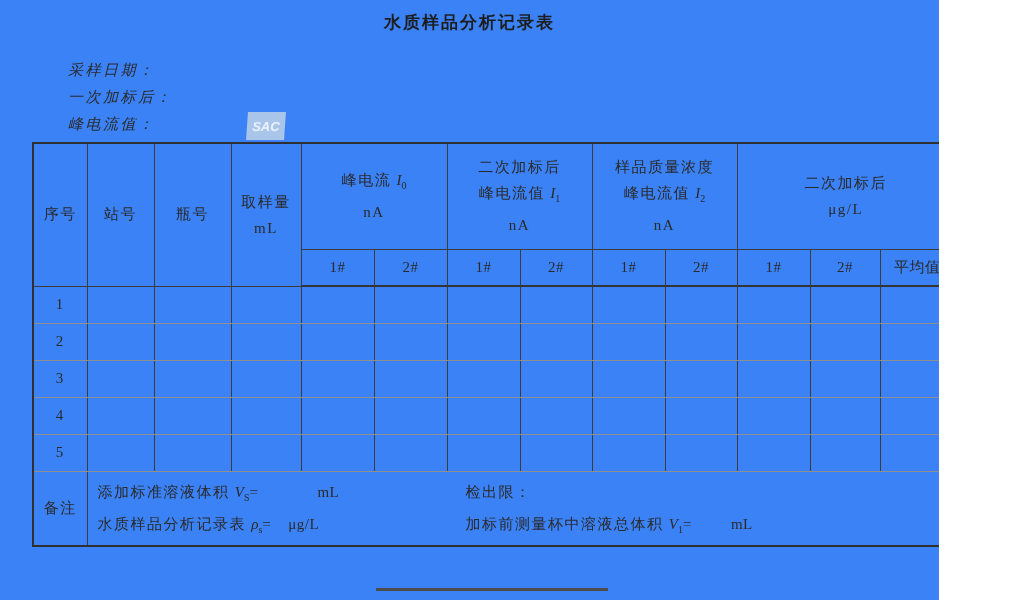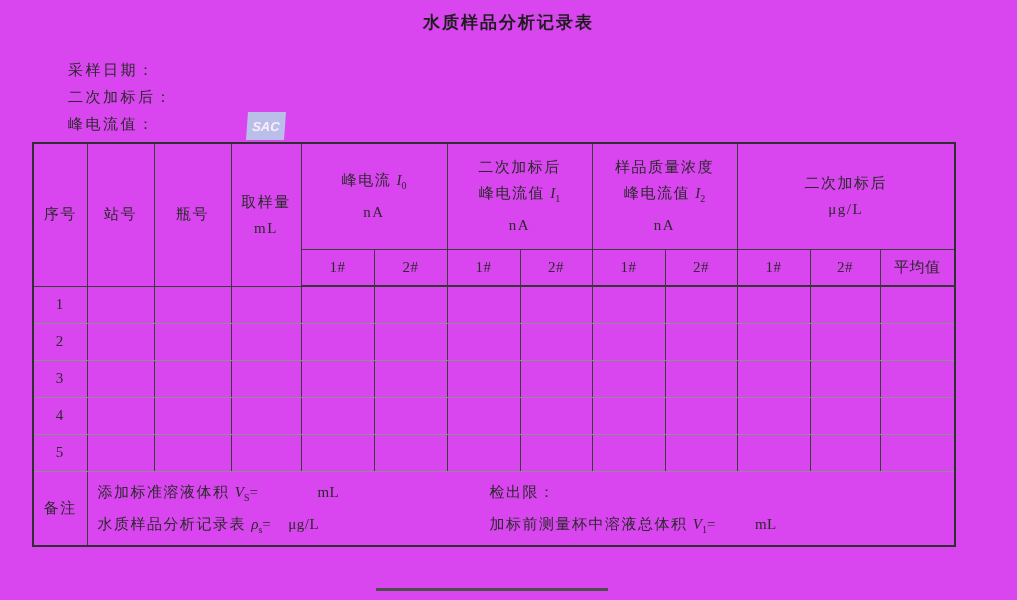--- a/index.html
+++ b/index.html
@@ -1,21 +1,21 @@
 <!DOCTYPE html>
 <html><head>
 <meta charset="utf-8">
 <style>
   * { margin: 0; padding: 0; box-sizing: border-box; }
   html, body { background: #ffffff; }
   .page {
     position: relative;
-    width: 1017px;
+    width: 939px;
     height: 600px;
-    background: #d946ef;
+    background: #3b82f6;
     color: #2a2a2a;
     font-family: "Liberation Serif", "DejaVu Serif", serif;
     overflow: hidden;
     padding-left: 25px;
   }
   .doc-title {
     position: absolute;
     top: 11px;
     left: 0;
     width: 100%;
@@ -26,20 +26,21 @@
     letter-spacing: 2px;
     color: #1d1d1d;
   }
   .info-block {
     position: absolute;
     left: 68px;
     top: 57px;
     font-size: 15px;
     letter-spacing: 2.5px;
     color: #2a2a2a;
+    font-style: italic;
   }
   .info-line { height: 27px; line-height: 27px; }
   .watermark {
     position: absolute;
     left: 247px;
     top: 112px;
     width: 38px;
     height: 28px;
     background: #b7cde9;
     display: flex;
@@ -77,21 +78,21 @@
   tr.group-row { height: 106px; }
   tbody tr.data-row { height: 37px; }
   tbody tr.data-row td { border-top: 1px solid #8f8f8f; border-bottom: 1px solid #8f8f8f; }
   tr.remarks-row { height: 75px; }
   tr.remarks-row td { border-top: 1px solid #5a5a5a; }
   .hline { line-height: 26px; }
   .var { font-style: italic; font-family: "Liberation Serif", serif; letter-spacing: 0; }
   sub.vsub { font-size: 10px; letter-spacing: 0; }
   .remarks-cell { text-align: left !important; padding: 4px 0 4px 10px; }
   .remark-line { position: relative; height: 32px; line-height: 32px; white-space: nowrap; }
-  .remark-right { position: absolute; left: 368px; top: 0; margin-left: 24px; }
+  .remark-right { position: absolute; left: 368px; top: 0; }
   .unit-ml-1 { margin-left: 58px; letter-spacing: 0.5px; }
   .unit-ugl-2 { margin-left: 16px; letter-spacing: 0.5px; }
   .unit-ml-2 { margin-left: 38px; letter-spacing: 0.5px; }
   .footer-line {
     position: absolute;
     left: 376px;
     top: 588px;
     width: 232px;
     height: 3px;
     background: #4d4d4d;
@@ -99,21 +100,21 @@
 </style>
 </head>
 <body>
 
 <div class="page">
 
   <div class="doc-title">水质样品分析记录表</div>
 
   <div class="info-block">
     <div class="info-line">采样日期：</div>
-    <div class="info-line">二次加标后：</div>
+    <div class="info-line">一次加标后：</div>
     <div class="info-line">峰电流值：</div>
   </div>
 
   <div class="watermark">SAC</div>
 
   <table class="record">
     <colgroup>
       <col style="width:54px">
         <col style="width:67px">
         <col style="width:77px">

